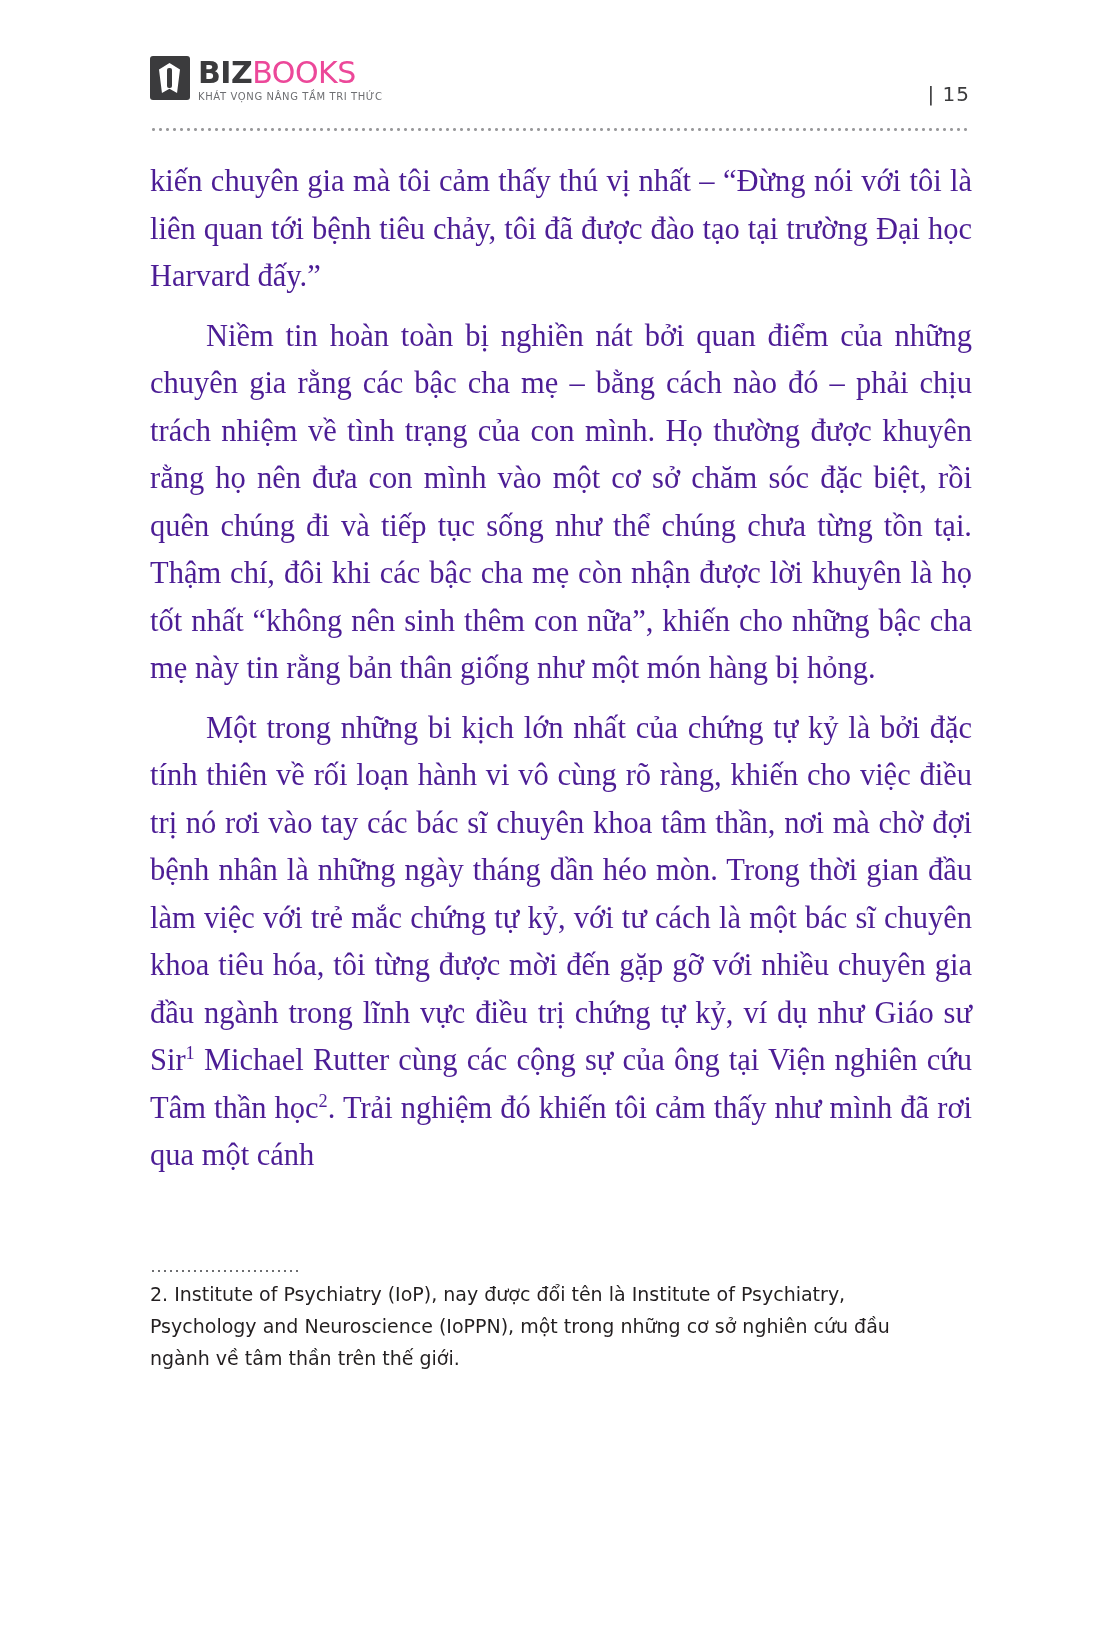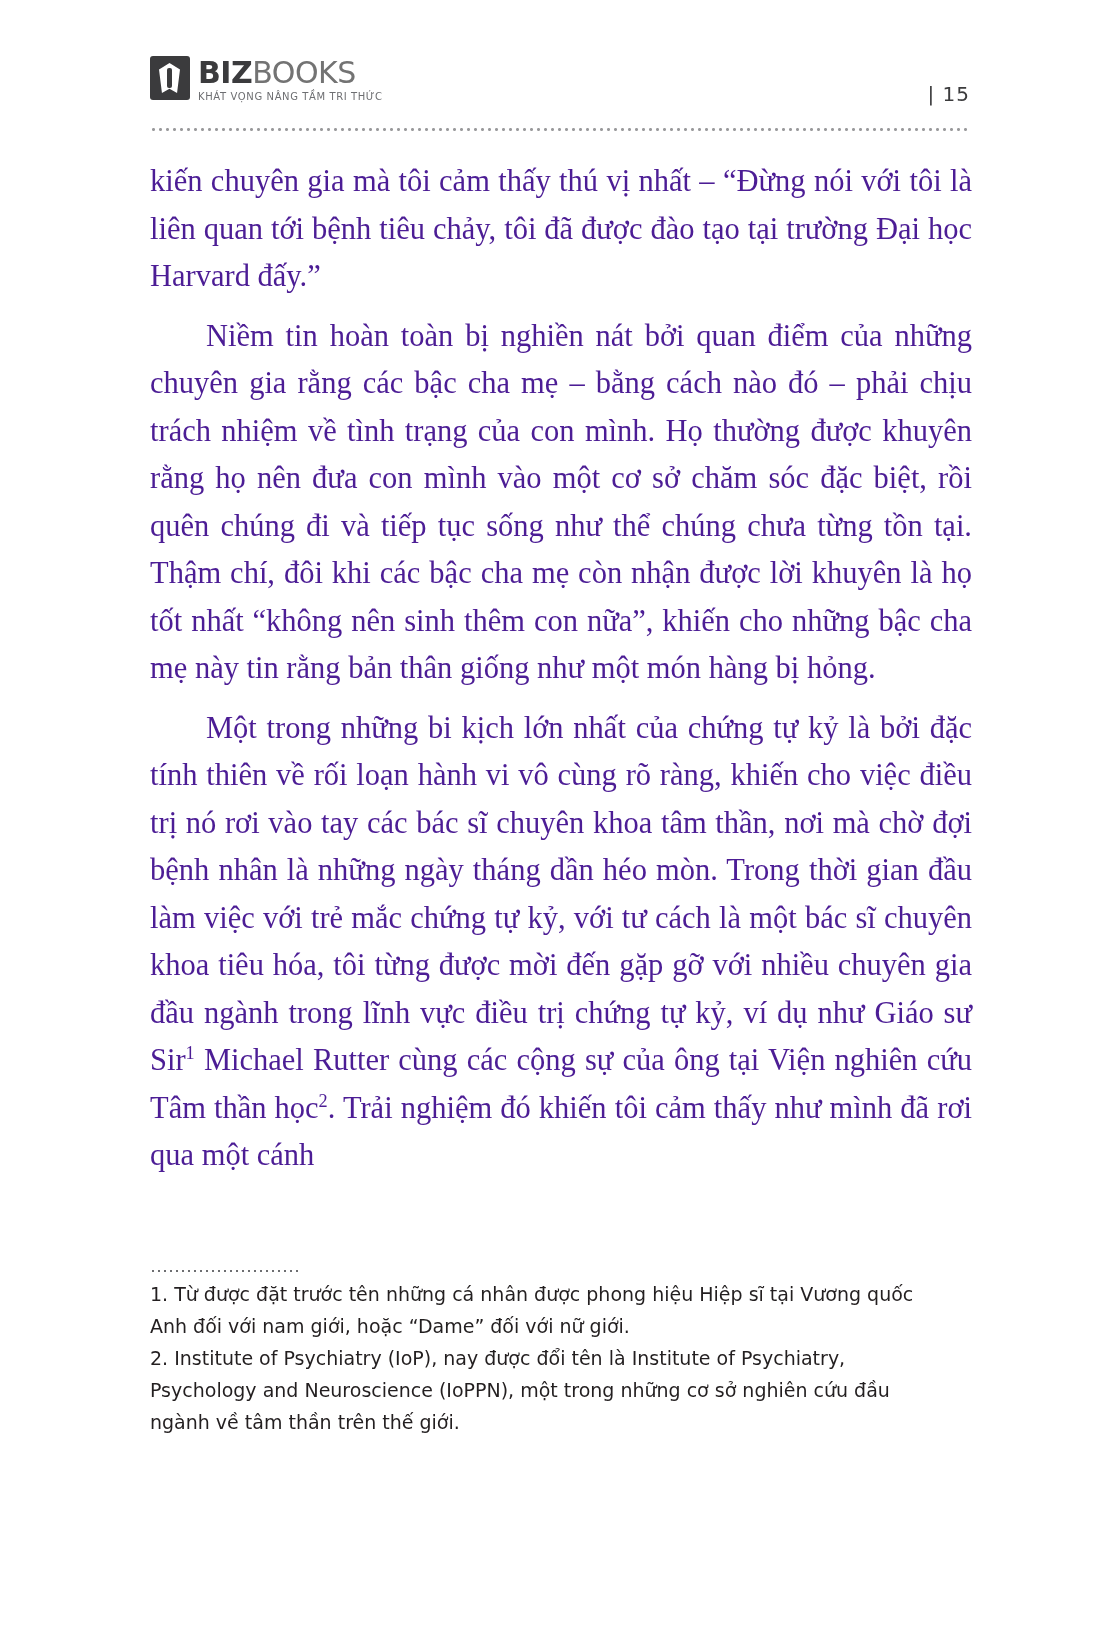--- a/index.html
+++ b/index.html
@@ -72,21 +72,21 @@
   }
   .logo-title {
     font-family: "DejaVu Sans", sans-serif;
     font-weight: bold;
     font-size: 30px;
     letter-spacing: -0.5px;
     color: #3b3b3d;
   }
   .logo-title .thin {
     font-weight: normal;
-    color: #737373;
+    color: #ec4899;
   }
   .logo-sub {
     font-family: "DejaVu Sans", sans-serif;
     font-size: 10px;
     letter-spacing: 0.6px;
     color: #6d6e71;
     margin-top: 4px;
   }
   .page-num {
     position: absolute;
@@ -183,17 +183,16 @@
 
   <div class="body-text">
     <p>kiến chuyên gia mà tôi cảm thấy thú vị nhất – “Đừng nói với tôi là liên quan tới bệnh tiêu chảy, tôi đã được đào tạo tại trường Đại học Harvard đấy.”</p>
     <p class="indent">Niềm tin hoàn toàn bị nghiền nát bởi quan điểm của những chuyên gia rằng các bậc cha mẹ – bằng cách nào đó – phải chịu trách nhiệm về tình trạng của con mình. Họ thường được khuyên rằng họ nên đưa con mình vào một cơ sở chăm sóc đặc biệt, rồi quên chúng đi và tiếp tục sống như thể chúng chưa từng tồn tại. Thậm chí, đôi khi các bậc cha mẹ còn nhận được lời khuyên là họ tốt nhất “không nên sinh thêm con nữa”, khiến cho những bậc cha mẹ này tin rằng bản thân giống như một món hàng bị hỏng.</p>
     <p class="indent"><span>Một trong những bi kịch lớn nhất của chứng tự kỷ là bởi đặc tính thiên về rối loạn hành vi vô cùng rõ ràng, khiến cho việc điều trị nó rơi vào tay các bác sĩ chuyên khoa tâm thần, nơi mà chờ đợi bệnh nhân là những ngày tháng dần héo mòn. Trong thời gian đầu làm việc với trẻ mắc chứng tự kỷ, với tư cách là một bác sĩ chuyên khoa tiêu hóa, tôi từng được mời đến gặp gỡ với nhiều chuyên gia đầu ngành trong lĩnh vực điều trị chứng tự kỷ, ví dụ như Giáo sư Sir</span><sup>1</sup><span> Michael Rutter cùng các cộng sự của ông tại Viện nghiên cứu Tâm thần học</span><sup>2</sup><span>. Trải nghiệm đó khiến tôi cảm thấy như mình đã rơi qua một cánh</span></p>
   </div>
 
   <div class="fn-rule"></div>
 
   <div class="footnotes">
-    <p>1. Từ được đặt trước tên những cá nhân được phong hiệu Hiệp sĩ tại Vương quốc Anh đối với nam giới, hoặc “Dame” đối với nữ giới.</p>
     <p>2. Institute of Psychiatry (IoP), nay được đổi tên là Institute of Psychiatry, Psychology and Neuroscience (IoPPN), một trong những cơ sở nghiên cứu đầu ngành về tâm thần trên thế giới.</p>
   </div>
 
 </div>
 
 </body></html>

